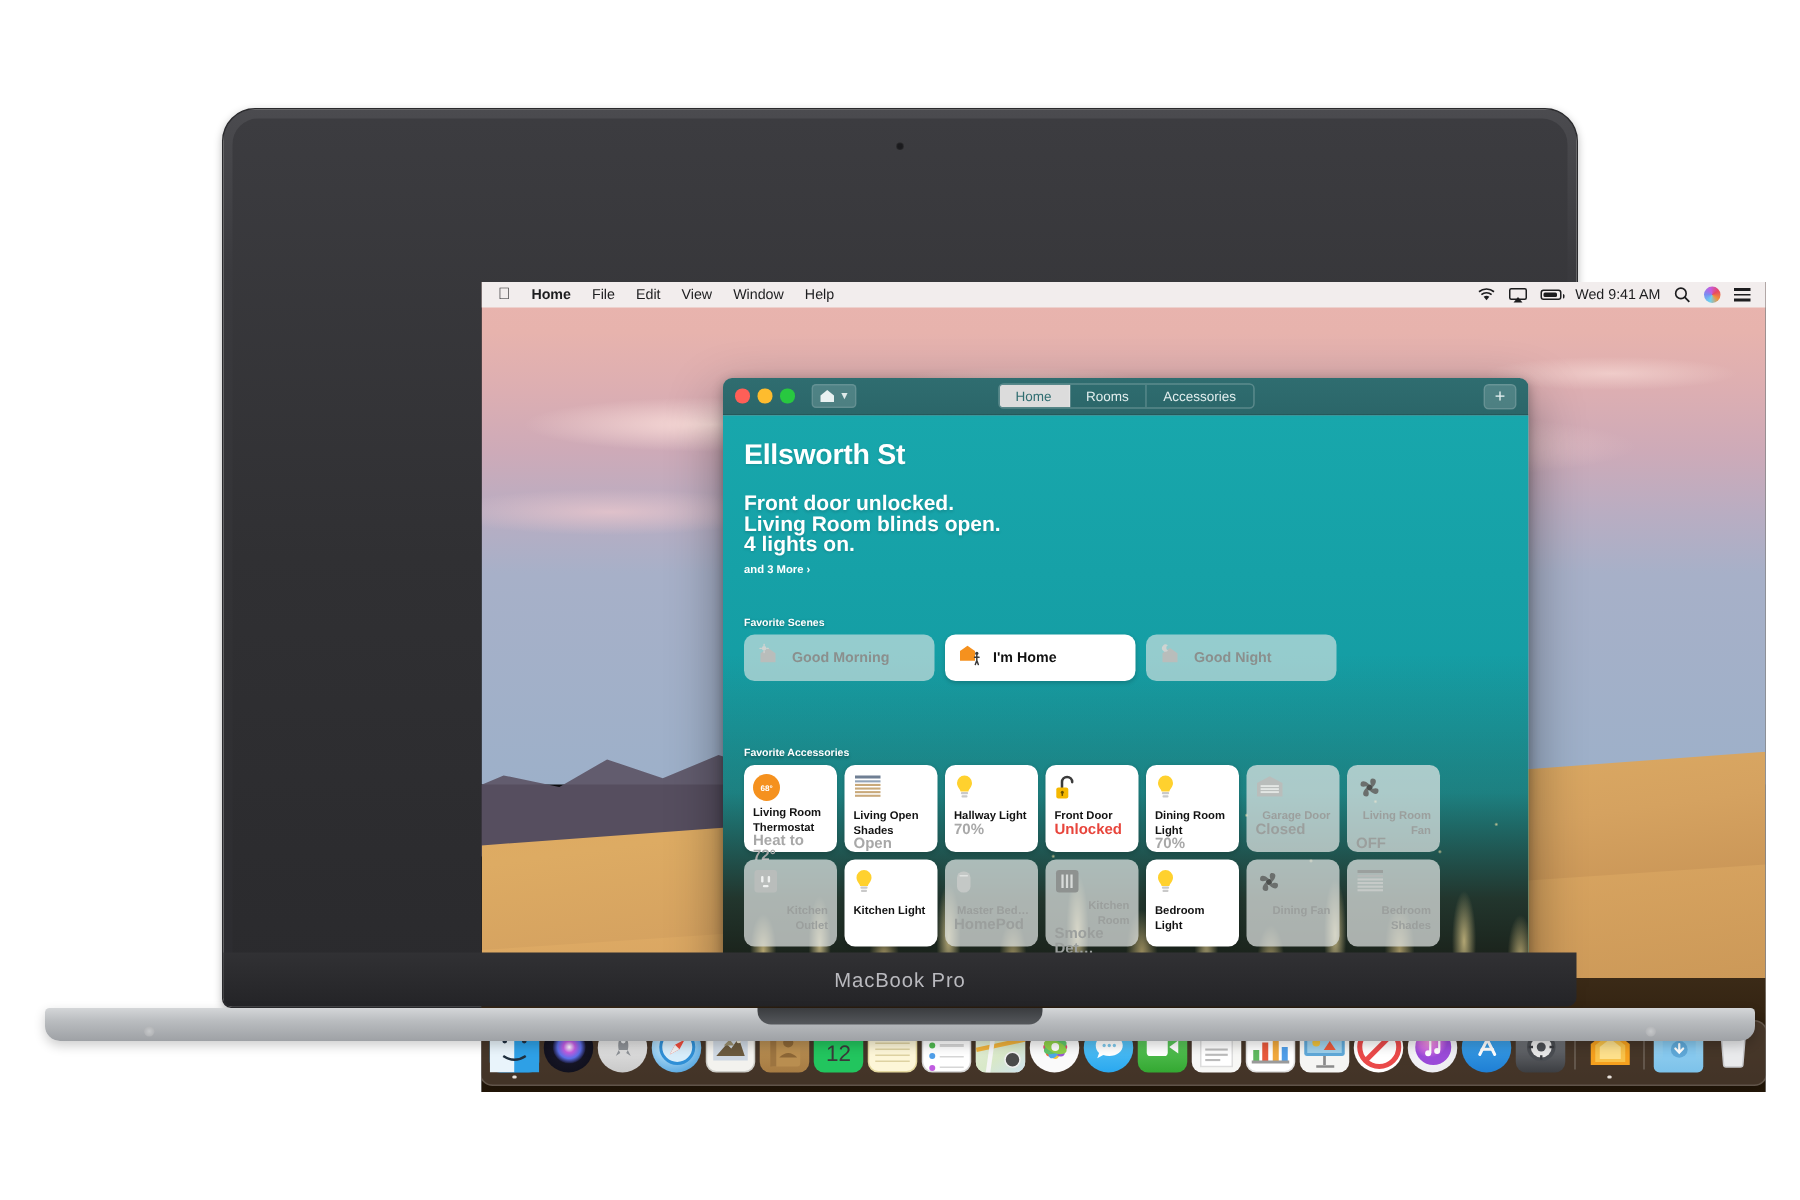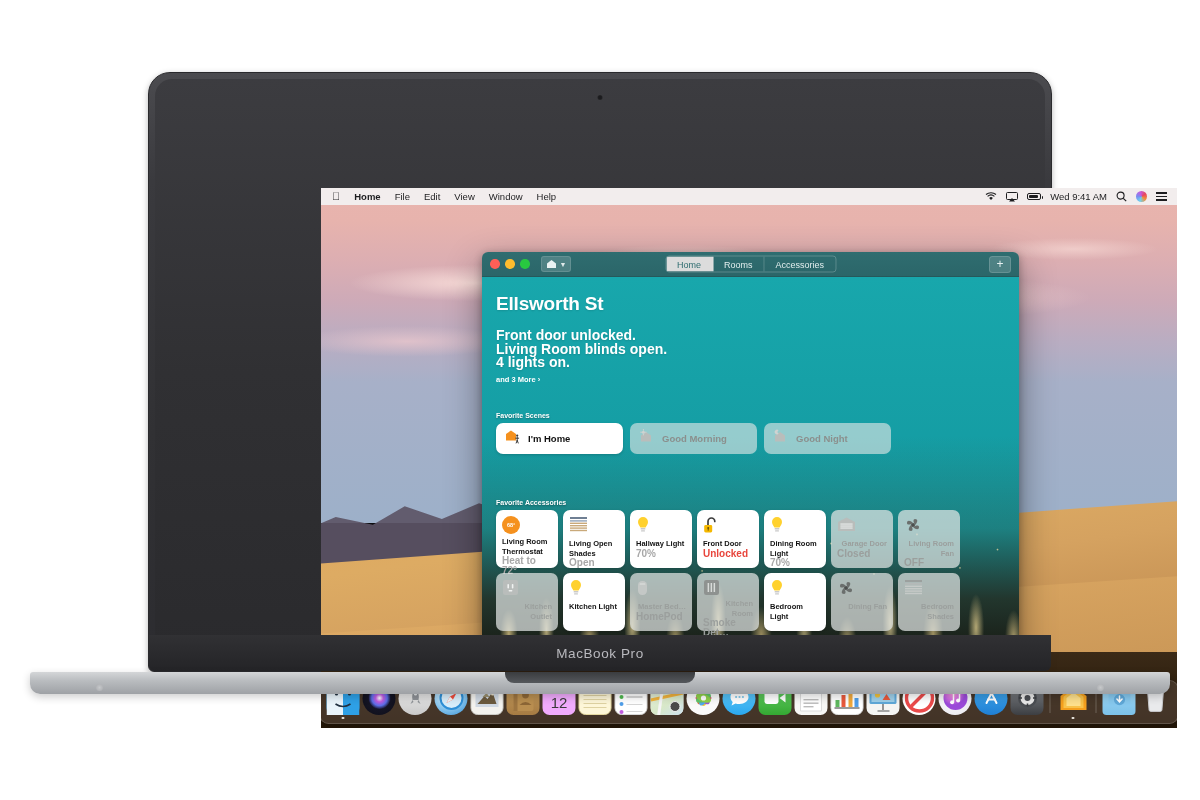--- a/index.html
+++ b/index.html
@@ -362,39 +362,39 @@
               <div>Front door unlocked.</div>
               <div>Living Room blinds open.</div>
               <div>4 lights on.</div>
             </div>
             <div class="more">and 3 More ›</div>
           </div>
 
           <div class="scenes-wrap">
             <div class="sec-label">Favorite Scenes</div>
             <div class="scenes">
+              <div class="scene off">
+                <span>
+                  <svg width="17" height="15" viewBox="0 0 17 15">
+                    <path d="M7 3 L12 6.5 V12.5 H2 V6.5 Z" fill="#b9bdbb"></path>
+                    <circle cx="4.4" cy="3.2" r="1.5" fill="#cfd3d1"></circle>
+                    <path d="M4.4 0.4 v1 M4.4 5 v1 M1.6 3.2 h1 M6.2 3.2 h1" stroke="#cfd3d1" stroke-width=".9" stroke-linecap="round"></path>
+                  </svg>
+                </span>
+                <span class="scene-name">Good Morning</span>
+              </div>
               <div class="scene on">
                 <span>
                   <svg width="17" height="15" viewBox="0 0 17 15">
                     <path d="M6 1.5 L11 5 V11.5 H1 V5 Z" fill="#f5911e"></path>
                     <circle cx="12.2" cy="6.6" r="1.1" fill="#3a3a3a"></circle>
                     <path d="M12.2 8 v3.2 M10.7 9.2 h3 M11.2 14 l1-2.6 M13.2 14 l-1-2.6" stroke="#3a3a3a" stroke-width="1" fill="none" stroke-linecap="round"></path>
                   </svg>
                 </span>
                 <span class="scene-name">I'm Home</span>
-              </div>
-              <div class="scene off">
-                <span>
-                  <svg width="17" height="15" viewBox="0 0 17 15">
-                    <path d="M7 3 L12 6.5 V12.5 H2 V6.5 Z" fill="#b9bdbb"></path>
-                    <circle cx="4.4" cy="3.2" r="1.5" fill="#cfd3d1"></circle>
-                    <path d="M4.4 0.4 v1 M4.4 5 v1 M1.6 3.2 h1 M6.2 3.2 h1" stroke="#cfd3d1" stroke-width=".9" stroke-linecap="round"></path>
-                  </svg>
-                </span>
-                <span class="scene-name">Good Morning</span>
               </div>
               <div class="scene off">
                 <span>
                   <svg width="17" height="15" viewBox="0 0 17 15">
                     <path d="M7 3 L12 6.5 V12.5 H2 V6.5 Z" fill="#b9bdbb"></path>
                     <path d="M5.6 1.2 a2.4 2.4 0 1 0 .1 3.6 a2 2 0 0 1 -.1 -3.6 Z" fill="#cfd3d1"></path>
                   </svg>
                 </span>
                 <span class="scene-name">Good Night</span>
               </div>
@@ -685,21 +685,21 @@
                   <rect x="2" y="1" width="4" height="25" fill="#9c7440"></rect>
                   <circle cx="14" cy="10" r="3.4" fill="#8c6636"></circle>
                   <path d="M8 20 q6 -6 12 0 Z" fill="#8c6636"></path>
                 </svg>
             </div>
           </div>
           <div class="run-dot hide"></div>
         </div>
 
         <div class="dk-wrap">
-          <div class="dk" style="background:#f0abfc;overflow:hidden;">
+          <div class="dk" style="background:#22c55e;overflow:hidden;">
             <div style="position:absolute;inset:0;display:flex;flex-direction:column;">
               <div style="height:8px;background:#e8413a;color:#fff;font-size:5px;font-weight:bold;display:flex;align-items:center;justify-content:center;letter-spacing:.4px;">SEP</div>
               <div style="flex:1;display:flex;align-items:center;justify-content:center;font-size:15px;color:#3a3a3a;font-weight:normal;">12</div>
             </div>
           </div>
           <div class="run-dot hide"></div>
         </div>
 
         <div class="dk-wrap">
           <div class="dk" style="background:#fdf6d8;border:1px solid #e5d9a0;">

